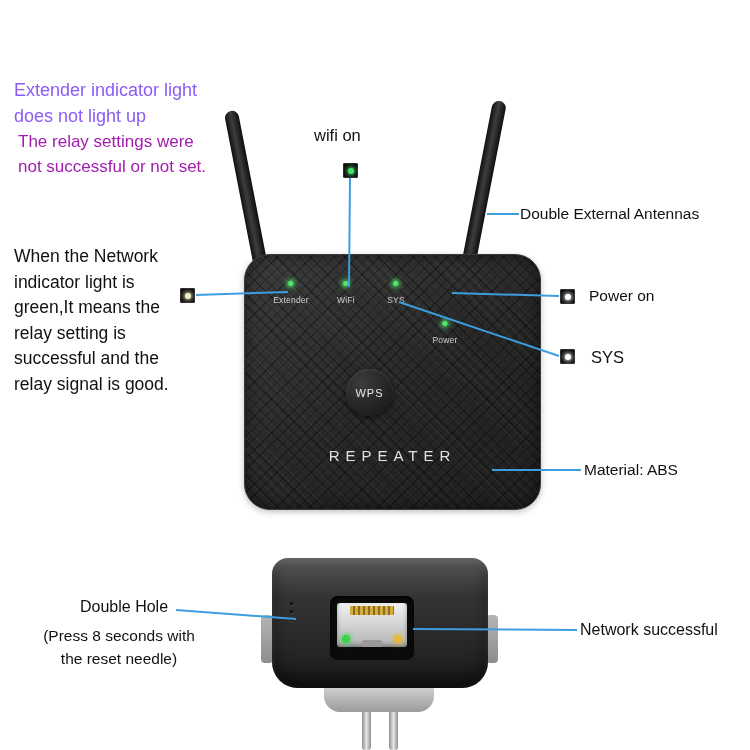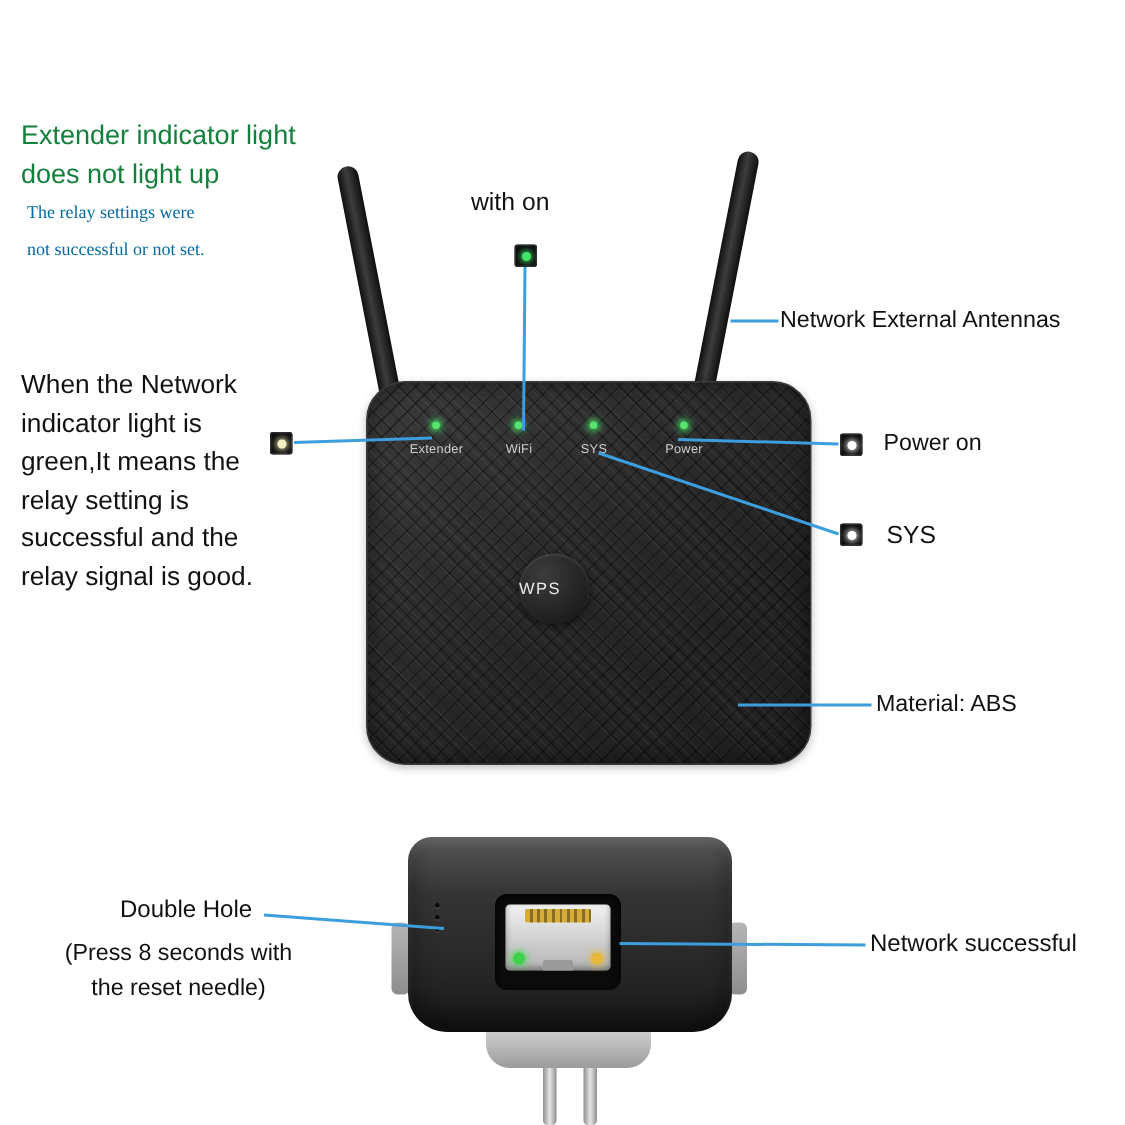--- a/index.html
+++ b/index.html
@@ -8,22 +8,22 @@
     position:relative;
     background:#ffffff;
     font-family:"Liberation Sans", sans-serif;
     overflow:hidden;
     color:#111;
   }
   .abs { position:absolute; }
   .pre { white-space:pre-line; }
 
   
-  .red-note-1 { left:14px; top:77px;  color:#15803d; font-size:18px; line-height:26px; }
-  .red-note-2 { left:18px; top:129px; color:#0369a1; font-size:12px; line-height:25px;font-family:Liberation Serif, serif; }
+  .red-note-1 { left:14px; top:77px;  color:#8b5cf6; font-size:18px; line-height:26px; }
+  .red-note-2 { left:18px; top:129px; color:#a21caf; font-size:17px; line-height:25px; }
   .wifi-on       { left:314px; top:126px; font-size:16.5px; }
   .antennas-label{ left:520px; top:205px; font-size:15.5px; }
   .left-note     { left:14px;  top:244px; font-size:17.5px; line-height:25.5px; }
   .power-on-label{ left:589px; top:287px; font-size:15.5px; }
   .sys-label     { left:591px; top:348px; font-size:16.5px; }
   .material-label{ left:584px; top:461px; font-size:15.5px; }
   .reset-title   { left:80px;  top:598px; font-size:16px; }
   .reset-note    { left:32px;  top:624px; width:174px; text-align:center; font-size:15.5px; line-height:23px; }
   .network-label { left:580px; top:621px; font-size:16px; }
 
@@ -67,21 +67,21 @@
   .led-group { position:absolute; top:26px; transform:translateX(-50%); text-align:center; }
   .led-dot {
     display:block; margin:0 auto 3px; width:5px; height:5px; border-radius:50%;
     background:#55e56e; box-shadow:0 0 5px 1.5px rgba(80,255,110,0.85);
   }
   .led-label { font-size:8.5px; color:#cfcfcf; letter-spacing:0.2px; }
   .wps-btn {
     position:absolute; left:101px; top:114px; width:47px; height:47px; border-radius:50%;
     background:radial-gradient(circle at 35% 30%, #3c3c3c, #1d1d1d 75%);
     box-shadow: inset 0 1px 2px rgba(255,255,255,0.12), 0 2px 5px rgba(0,0,0,0.55);
-    display:flex; align-items:center; justify-content:flex-start;
+    display:flex; align-items:center; justify-content:center;
   }
   .wps-btn span { color:#e9e9e9; font-size:11px; letter-spacing:1px; }
   .brand {
     position:absolute; left:0; width:100%; top:192px; text-align:center;
     color:#e2e2e2; font-size:15px; letter-spacing:6px;
   }
 
   
   .side-tab {
     position:absolute; width:12px; height:48px; top:615px; border-radius:4px;
@@ -134,22 +134,22 @@
     border-radius:0 0 3px 3px;
   }
 </style>
 </head>
 <body>
 
 <div class="abs red-note-1 pre">Extender indicator light
 does not light up</div>
 <div class="abs red-note-2 pre">The relay settings were
  not successful or not set.</div>
-<div class="abs wifi-on">with on</div>
-<div class="abs antennas-label">Network External Antennas</div>
+<div class="abs wifi-on">wifi on</div>
+<div class="abs antennas-label">Double External Antennas</div>
 <div class="abs left-note pre">When the Network
  indicator light is
 green,It means the
  relay setting is
 successful and the
 relay signal is good.</div>
 <div class="abs power-on-label">Power on</div>
 <div class="abs sys-label">SYS</div>
 <div class="abs material-label">Material: ABS</div>
 <div class="abs reset-title">Double Hole</div>
@@ -190,27 +190,28 @@
     <span class="led-label">Extender</span>
   </div>
   <div class="led-group" style="left:101px;">
     <span class="led-dot"></span>
     <span class="led-label">WiFi</span>
   </div>
   <div class="led-group" style="left:151px;">
     <span class="led-dot"></span>
     <span class="led-label">SYS</span>
   </div>
-  <div class="led-group" style="left:211px;">
+  <div class="led-group" style="left:200px;margin-top:40px;">
     <span class="led-dot"></span>
     <span class="led-label">Power</span>
   </div>
   <div class="wps-btn">
     <span>WPS</span>
   </div>
+  <div class="brand">REPEATER</div>
 </div>
 
 <div class="side-tab side-tab-left"></div>
 <div class="side-tab side-tab-right"></div>
 <div class="device-bottom">
   <div class="reset-dots">
       <i></i>
       <i></i>
       <i></i>
     </div>

